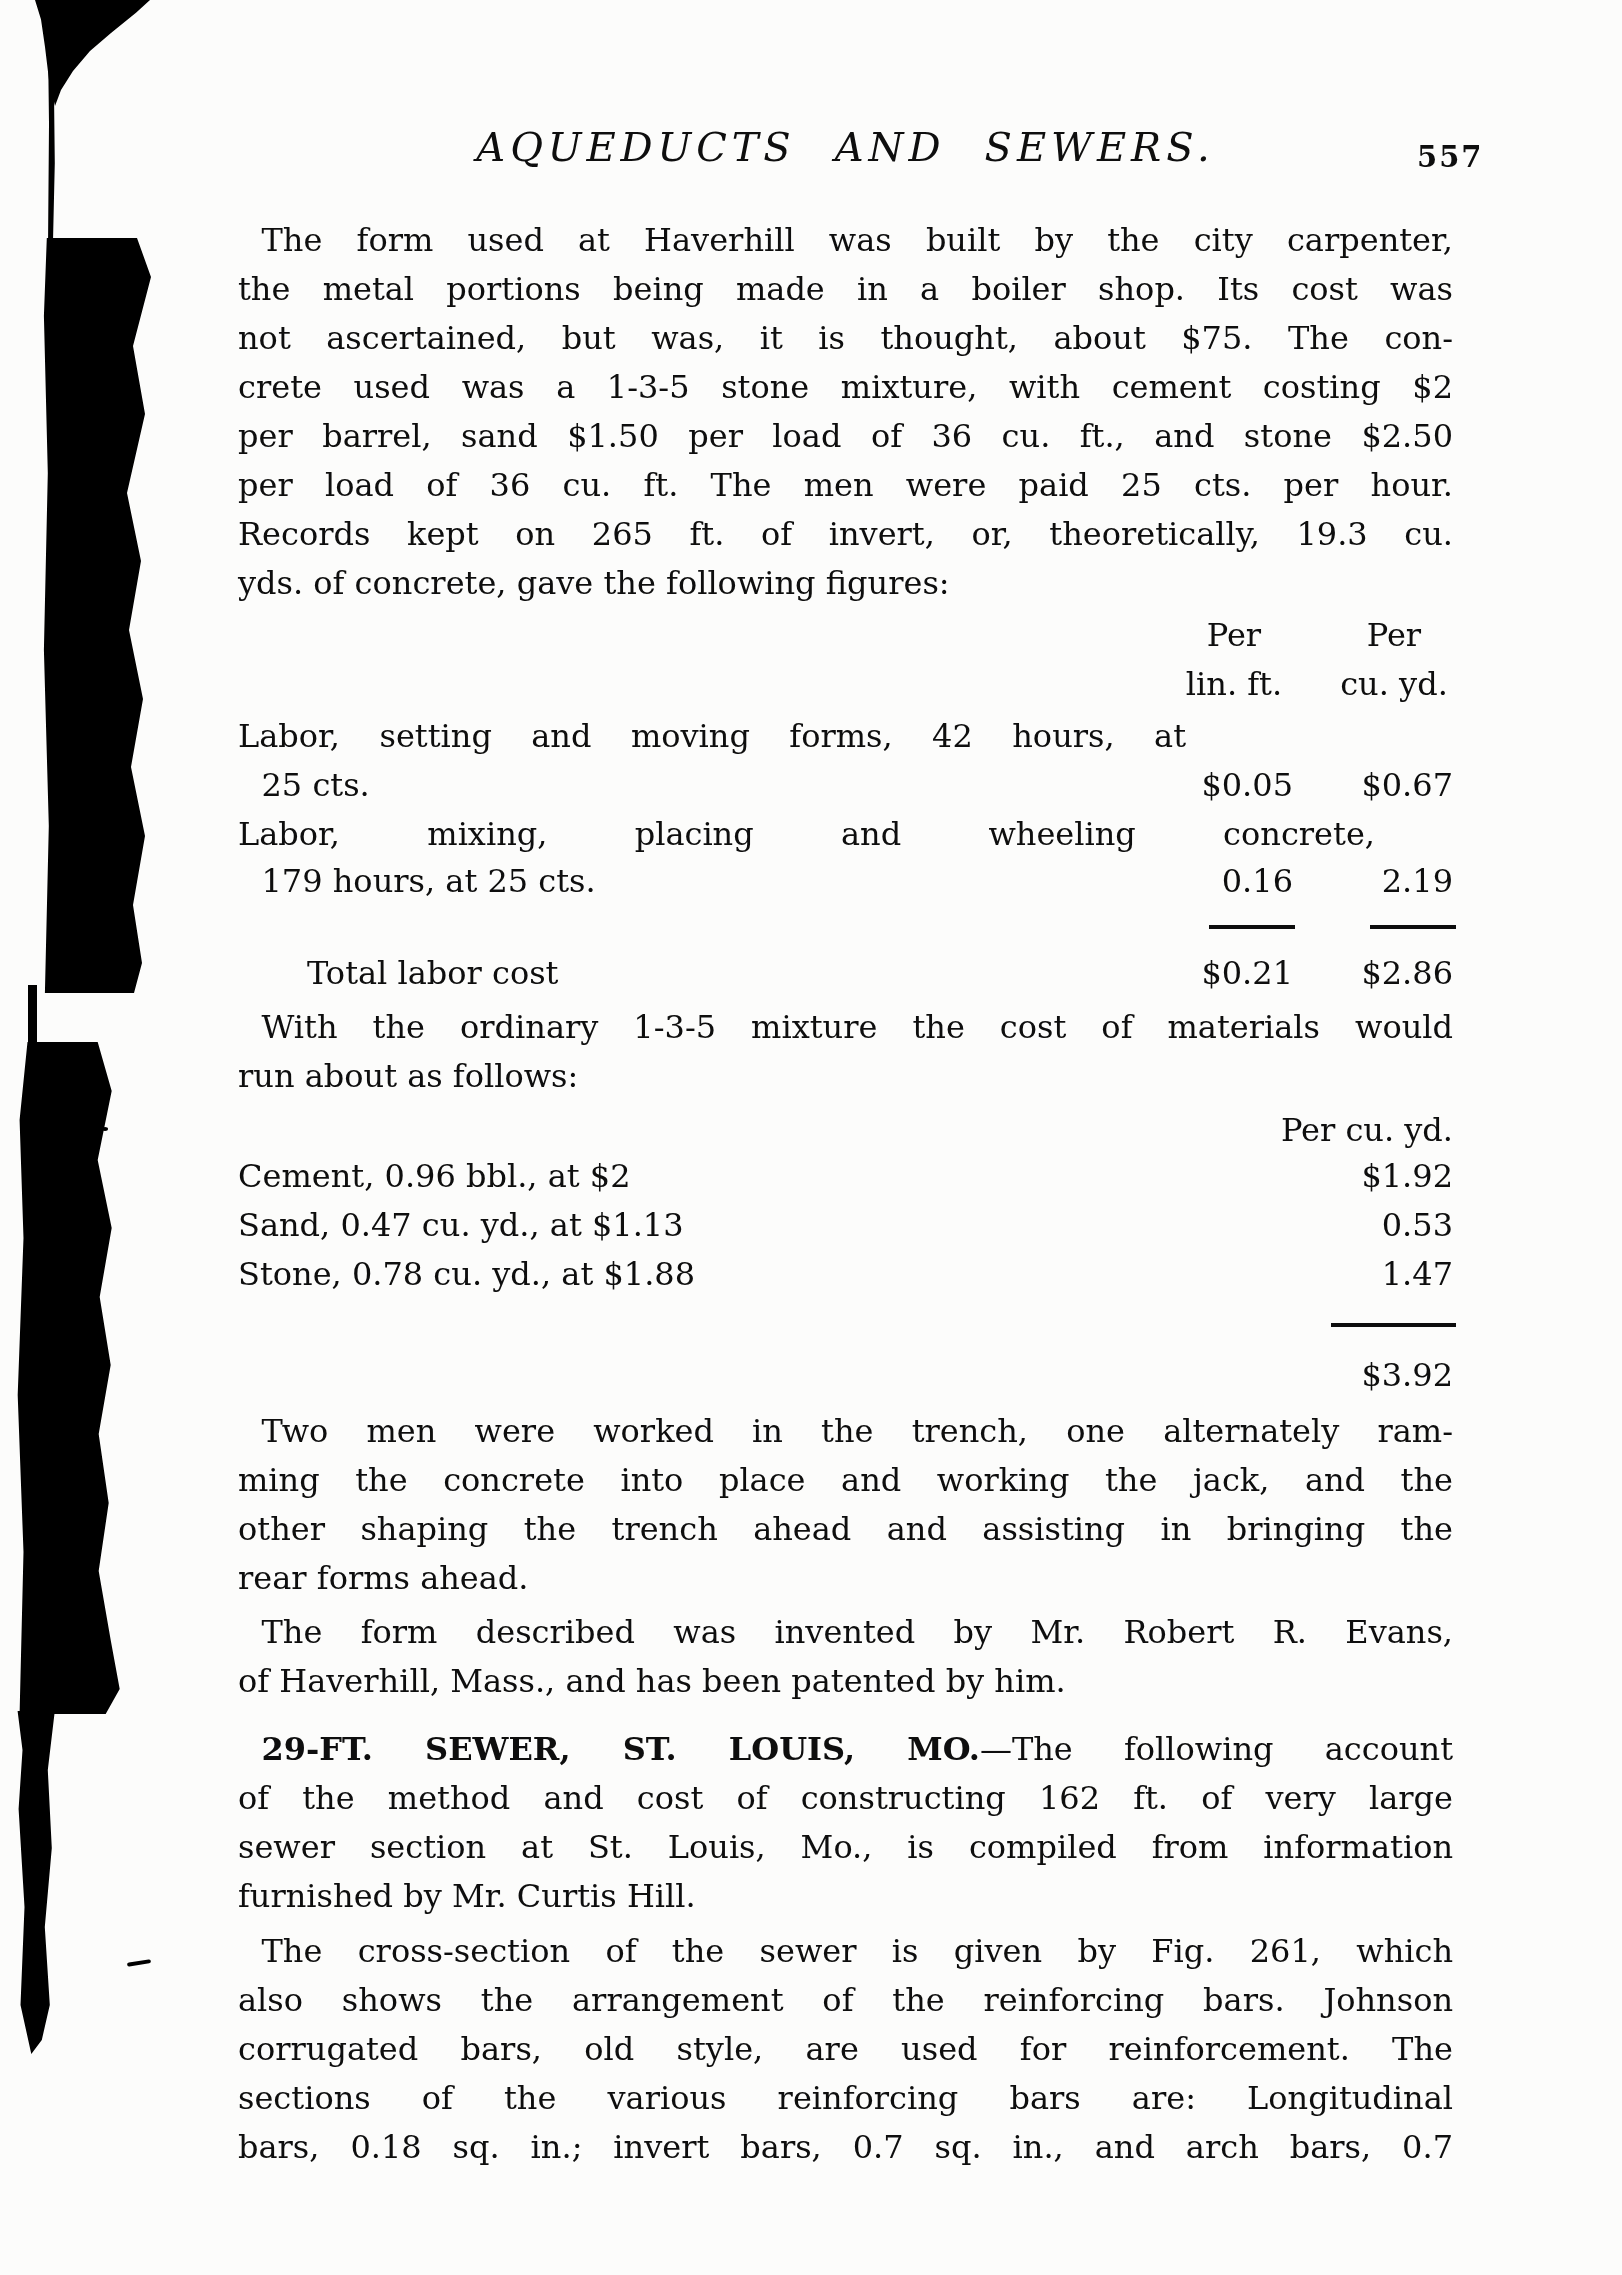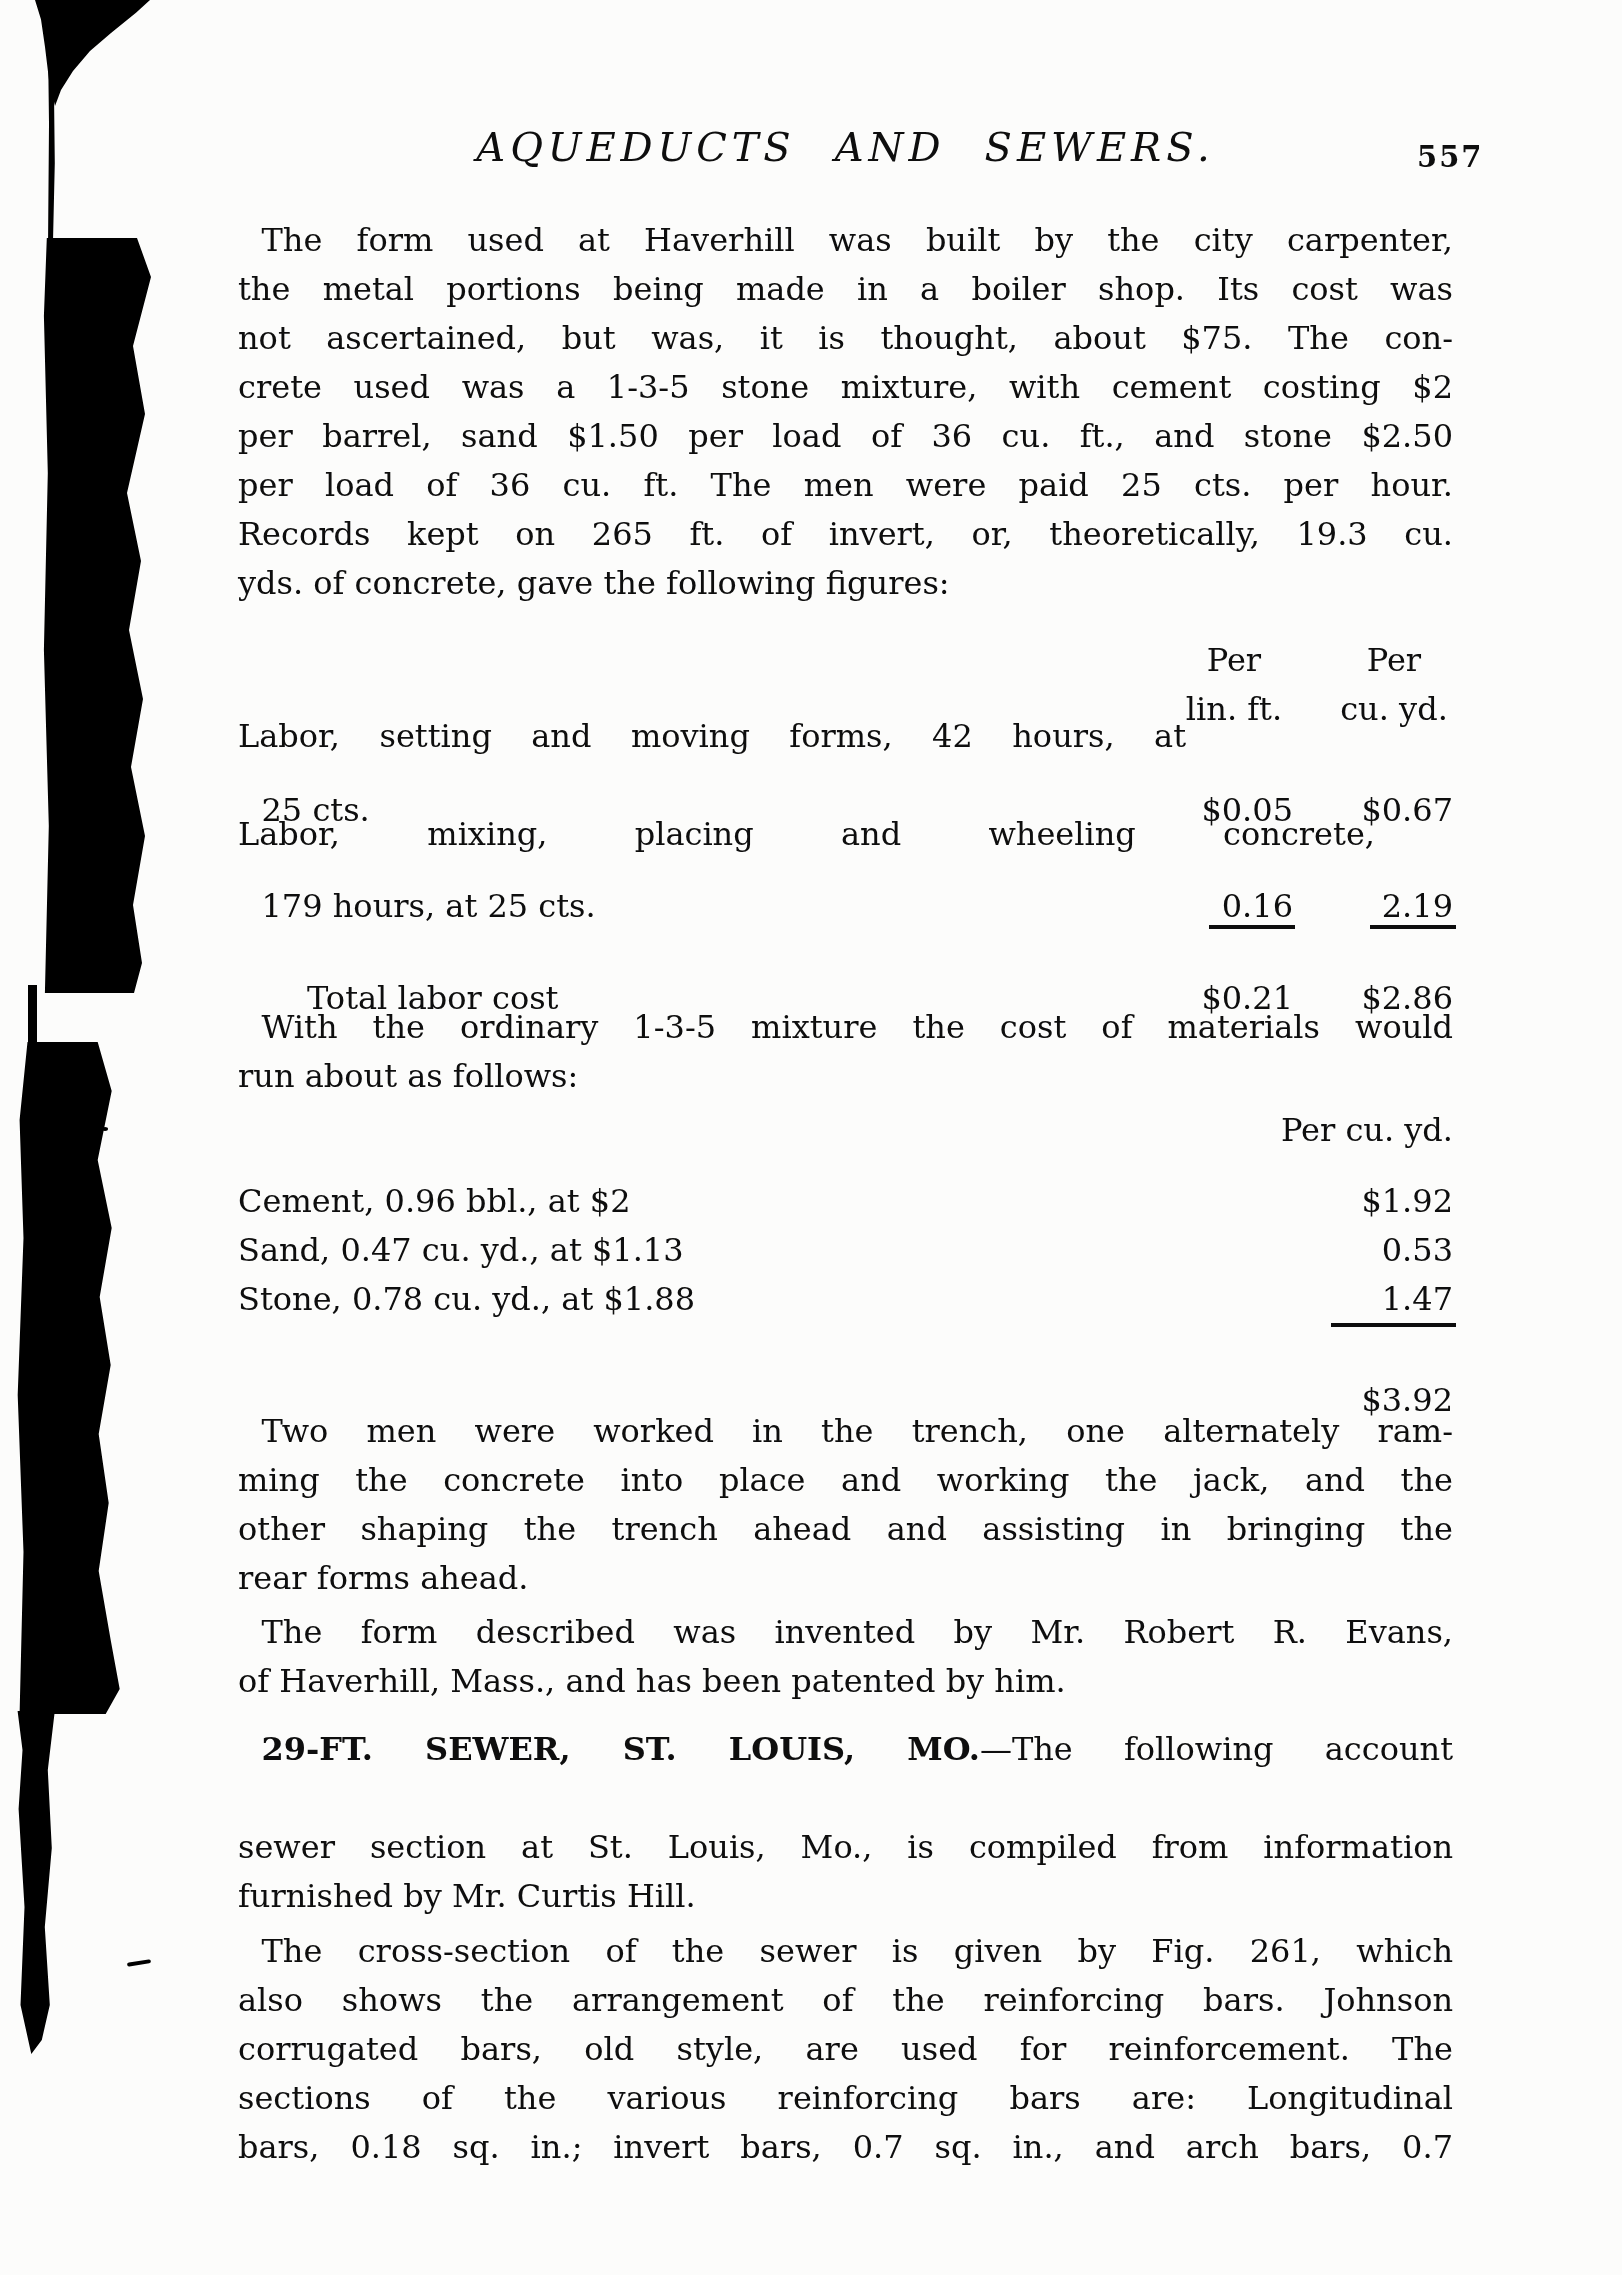--- a/index.html
+++ b/index.html
@@ -16,21 +16,21 @@
     font-size:29px;font-weight:700;letter-spacing:2px;margin-left:39px;
   }
   .line{position:absolute;left:238px;width:1215px;height:49px;line-height:49px;font-size:32px;}
   .just{text-align:justify;text-align-last:justify;}
   .ind{text-indent:23.5px;}
   .w967{width:948px;}
   .w1160{width:1137px;}
   .right{text-align:right;}
   .trow{
     position:absolute;left:238px;width:1215px;height:49px;line-height:49px;font-size:32px;
-    display:flex;align-items:center;margin-top:25px;
+    display:flex;align-items:center;
   }
   .trow span{white-space:nowrap;}
   .hang{padding-left:23.5px;flex:0 0 auto;}
   .tot{padding-left:69px;flex:0 0 auto;}
   .lbl{flex:0 0 auto;}
   .c1,.c2{width:118px;text-align:right;flex:0 0 auto;}
   .cgap{width:42px;flex:0 0 auto;}
   .ctr{text-align:center;}
   .sp{flex:1 1 auto;}
   .leader{
@@ -150,20 +150,21 @@
   <div class="line just" style="top:1456px">ming the concrete into place and working the jack, and the</div>
   <div class="line just" style="top:1505px">other shaping the trench ahead and assisting in bringing the</div>
   <div class="line" style="top:1554px">rear forms ahead.</div>
 
   <div class="line just ind" style="top:1608px">The form described was invented by Mr. Robert R. Evans,</div>
   <div class="line" style="top:1657px">of Haverhill, Mass., and has been patented by him.</div>
 
   <div class="line just ind" style="top:1725px">
     <span class="b">29-FT. SEWER, ST. LOUIS, MO.</span><span>—The following account</span>
   </div>
+  <div class="line just" style="top:1774px">of the method and cost of constructing 162 ft. of very large</div>
   <div class="line just" style="top:1823px">sewer section at St. Louis, Mo., is compiled from information</div>
   <div class="line" style="top:1872px">furnished by Mr. Curtis Hill.</div>
 
   <div class="line just ind" style="top:1927px">The cross-section of the sewer is given by Fig. 261, which</div>
   <div class="line just" style="top:1976px">also shows the arrangement of the reinforcing bars. Johnson</div>
   <div class="line just" style="top:2025px">corrugated bars, old style, are used for reinforcement. The</div>
   <div class="line just" style="top:2074px">sections of the various reinforcing bars are: Longitudinal</div>
   <div class="line just" style="top:2123px">bars, 0.18 sq. in.; invert bars, 0.7 sq. in., and arch bars, 0.7</div>
 
 </div>

